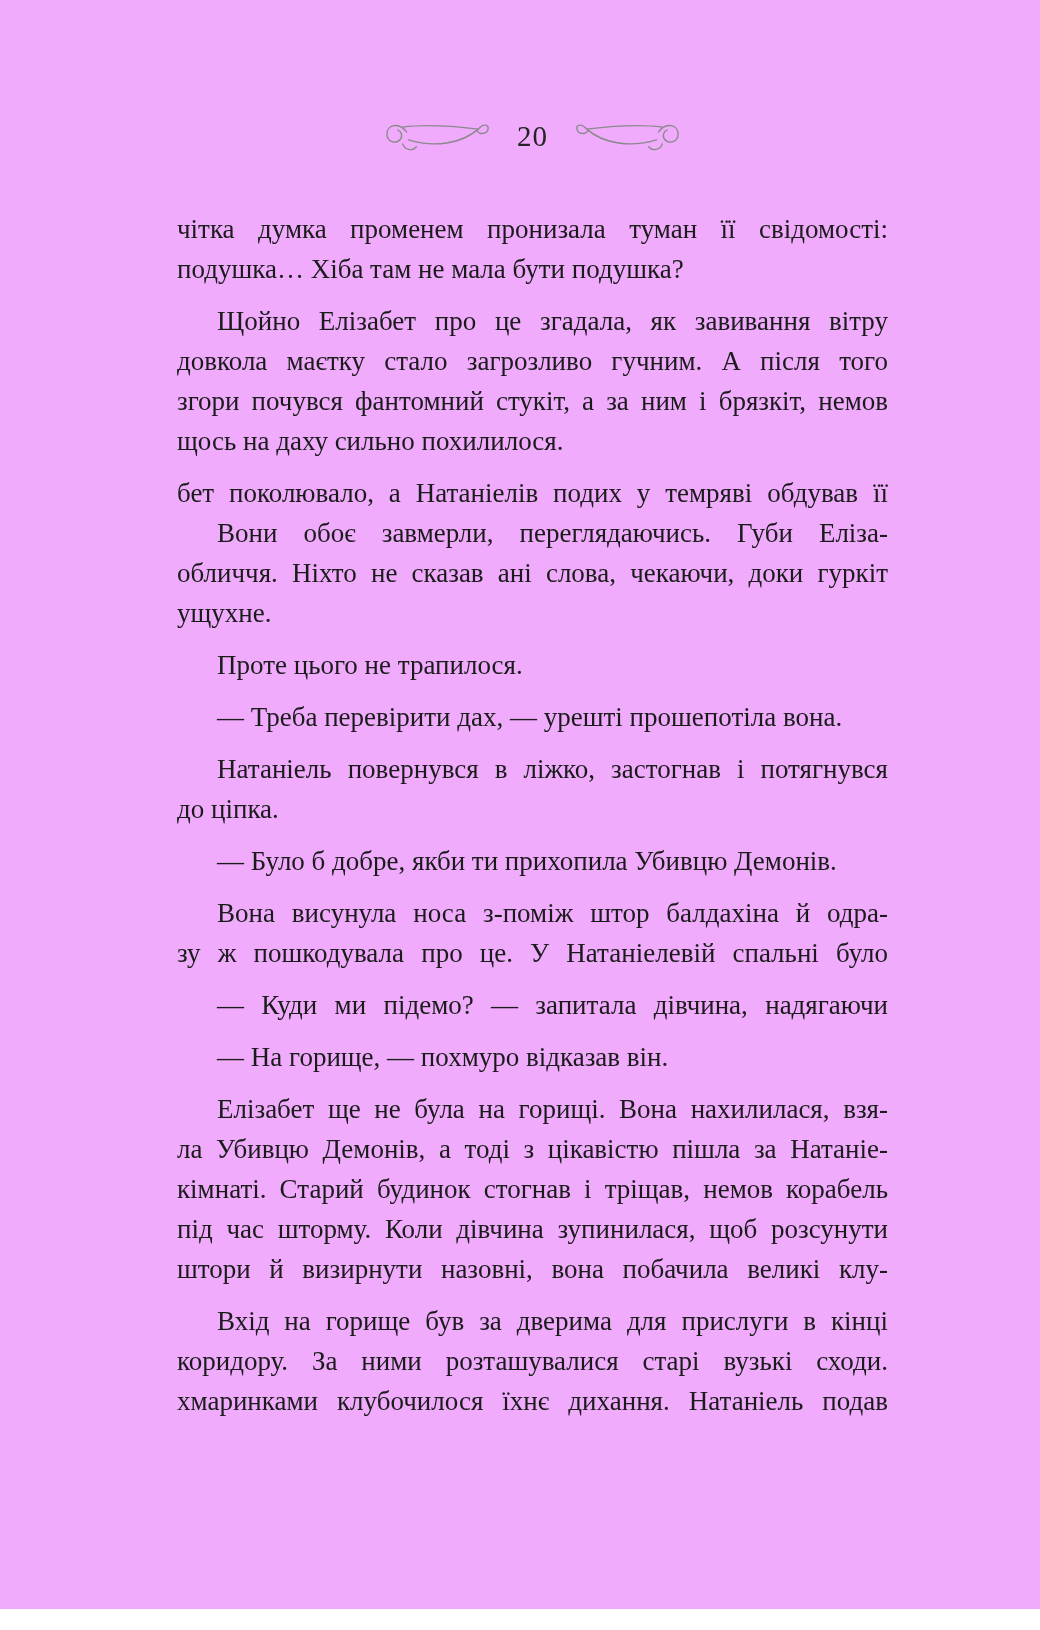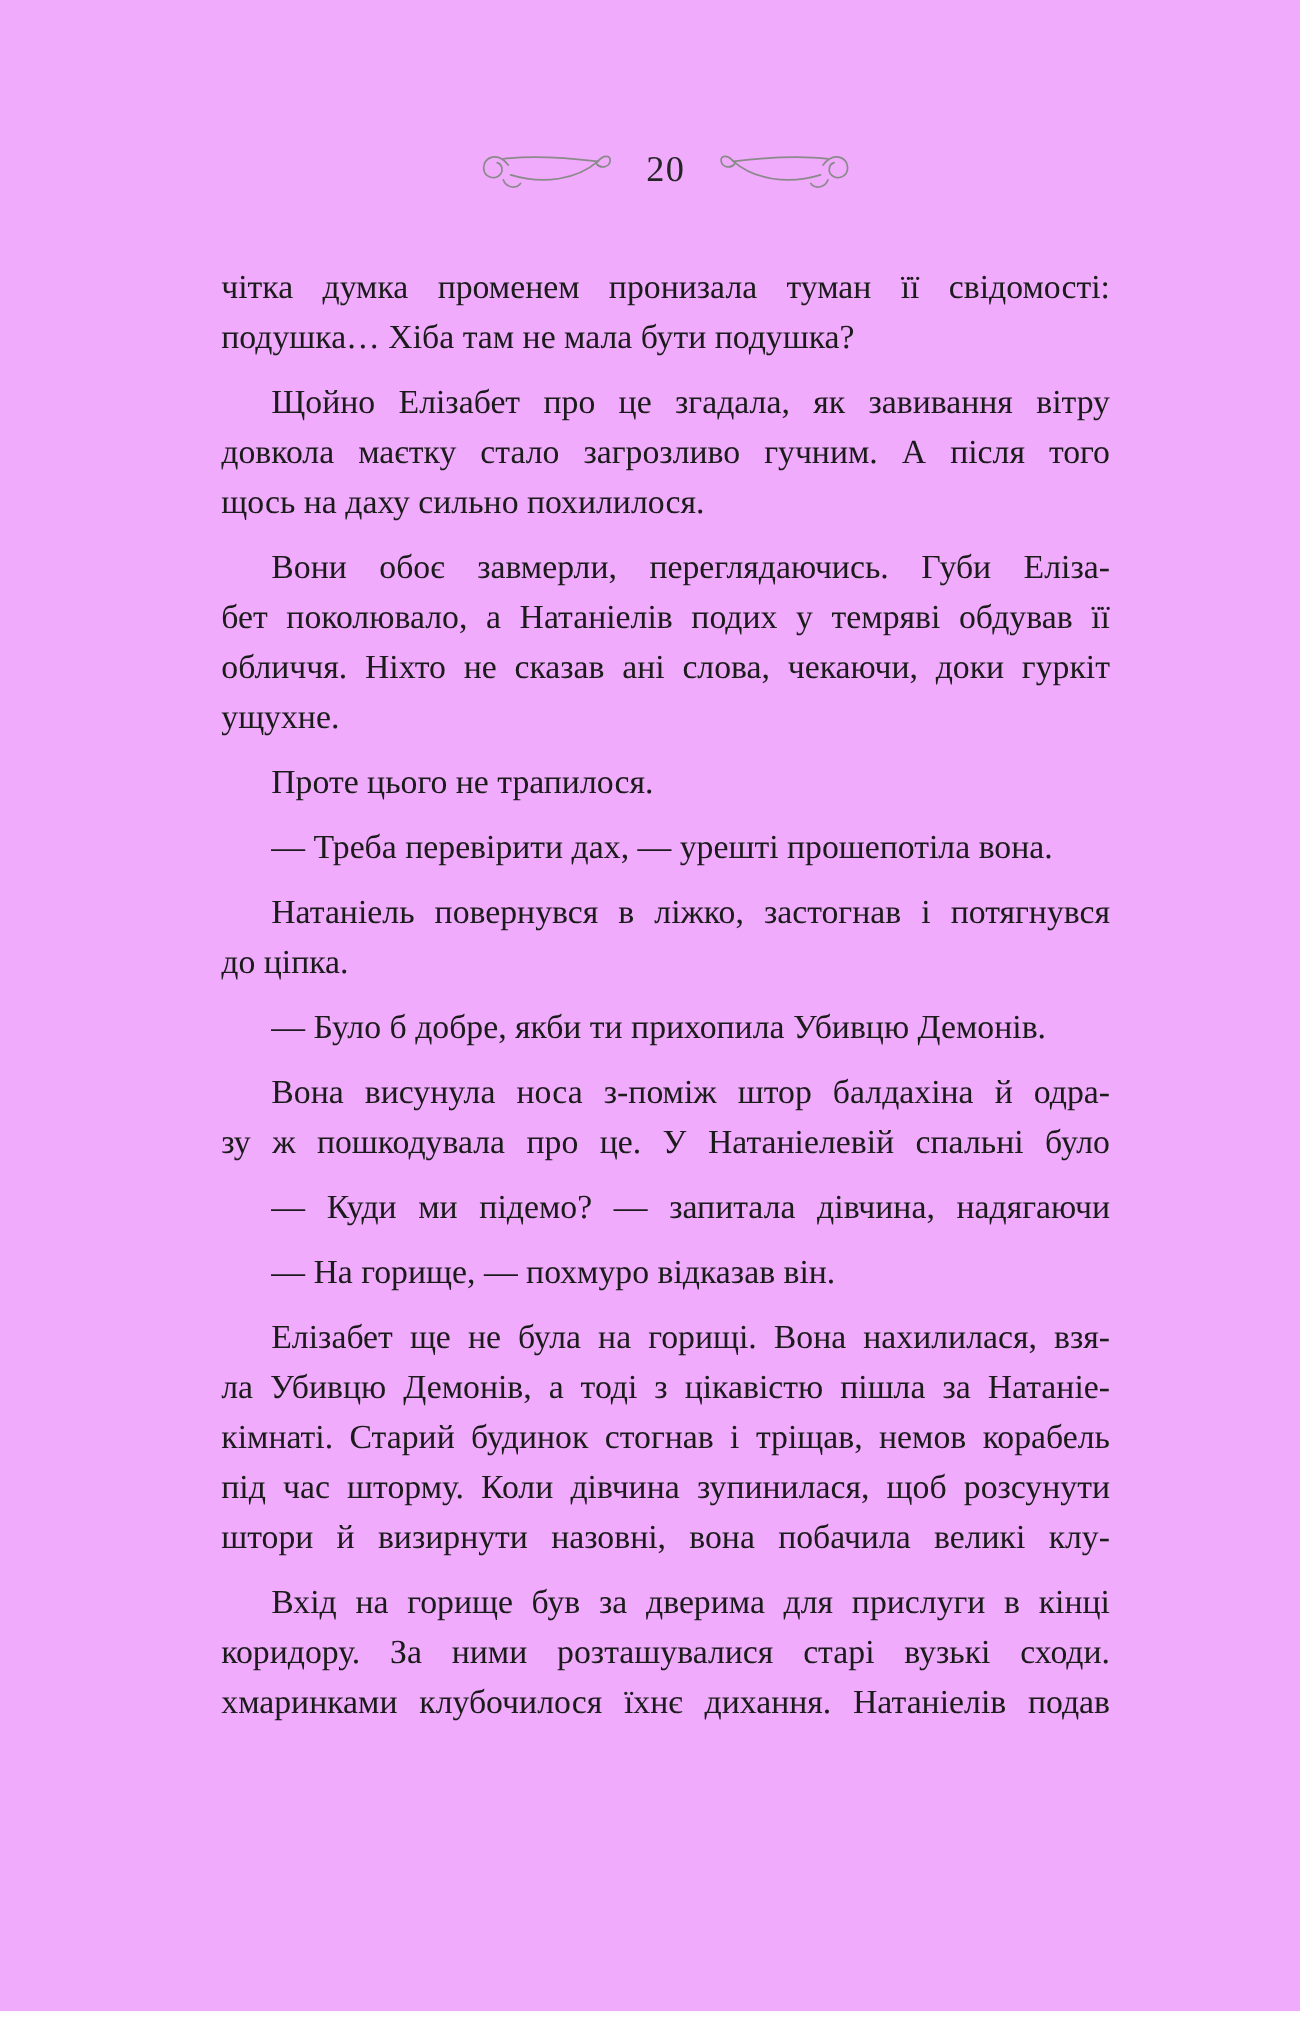--- a/index.html
+++ b/index.html
@@ -60,26 +60,27 @@
   <div class="textblock">
 
     <div class="para">
       <div class="line">чітка думка променем пронизала туман її свідомості:</div>
       <div class="line end">подушка… Хіба там не мала бути подушка?</div>
     </div>
 
     <div class="para">
       <div class="line ind">Щойно Елізабет про це згадала, як завивання вітру</div>
       <div class="line">довкола маєтку стало загрозливо гучним. А після того</div>
+      <div class="line">згори почувся фантомний стукіт, а за ним і брязкіт, немов</div>
       <div class="line end">щось на даху сильно похилилося.</div>
     </div>
 
     <div class="para">
+      <div class="line">бет поколювало, а Натаніелів подих у темряві обдував її</div>
       <div class="line ind">Вони обоє завмерли, переглядаючись. Губи Еліза-</div>
-      <div class="line">бет поколювало, а Натаніелів подих у темряві обдував її</div>
       <div class="line">обличчя. Ніхто не сказав ані слова, чекаючи, доки гуркіт</div>
       <div class="line end">ущухне.</div>
     </div>
 
     <div class="para">
       <div class="line ind end">Проте цього не трапилося.</div>
     </div>
 
     <div class="para">
       <div class="line ind end">— Треба перевірити дах, — урешті прошепотіла вона.</div>
@@ -111,17 +112,17 @@
       <div class="line ind">Елізабет ще не була на горищі. Вона нахилилася, взя-</div>
       <div class="line">ла Убивцю Демонів, а тоді з цікавістю пішла за Натаніе-</div>
       <div class="line">кімнаті. Старий будинок стогнав і тріщав, немов корабель</div>
       <div class="line">під час шторму. Коли дівчина зупинилася, щоб розсунути</div>
       <div class="line">штори й визирнути назовні, вона побачила великі клу-</div>
     </div>
 
     <div class="para">
       <div class="line ind">Вхід на горище був за дверима для прислуги в кінці</div>
       <div class="line">коридору. За ними розташувалися старі вузькі сходи.</div>
-      <div class="line">хмаринками клубочилося їхнє дихання. Натаніелів подав</div>
+      <div class="line">хмаринками клубочилося їхнє дихання. Натаніель подав</div>
     </div>
 
   </div>
 </div>
 
 </body></html>

